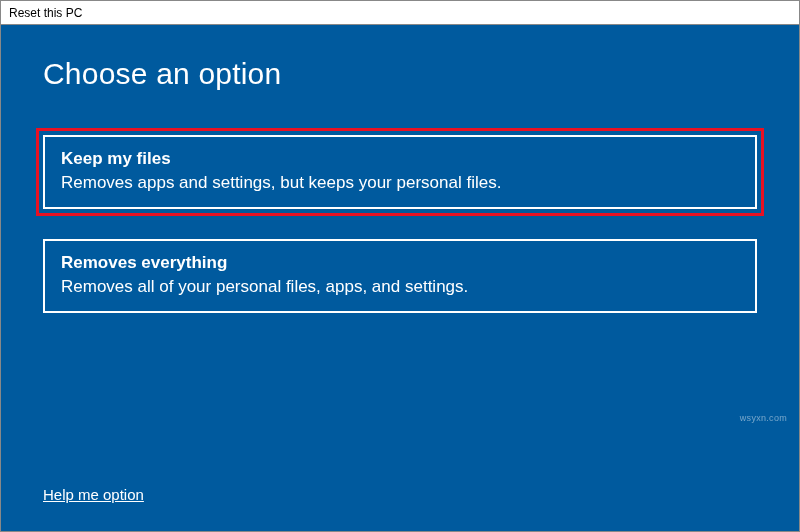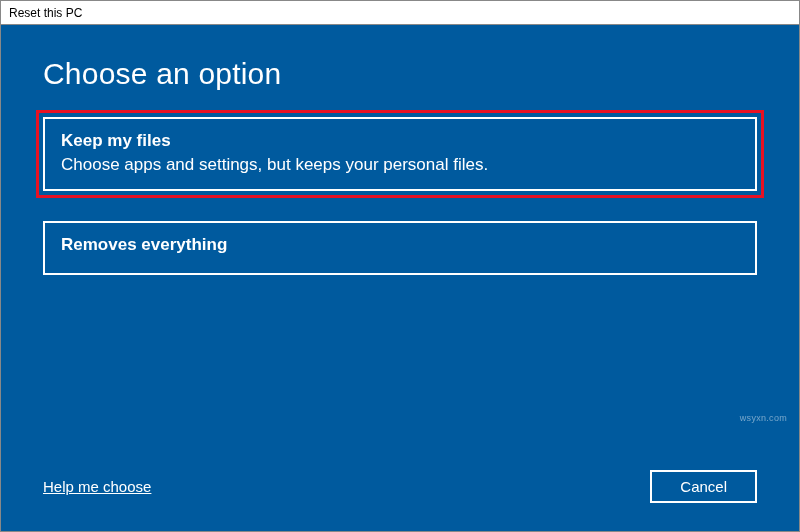--- a/index.html
+++ b/index.html
@@ -36,21 +36,21 @@
       background: #005A9E;
       padding: 32px 42px 28px 42px;
       display: flex;
       flex-direction: column;
       color: #fff;
       position: relative;
     }
     .heading {
       font-size: 30px;
       font-weight: 300;
-      margin-bottom: 26px;
+      margin-bottom: 44px;
       letter-spacing: 0.2px;
     }
     .options {
       display: flex;
       flex-direction: column;
       gap: 30px;
     }
     .option-card {
       border: 2px solid #fff;
       padding: 12px 16px 14px 16px;
@@ -115,30 +115,30 @@
     <span>Reset this PC</span>
   </div>
   <div class="content-area">
     <h1 class="heading">Choose an option</h1>
 
     <div class="options">
 
       <div class="highlight-wrap">
         <button class="option-card">
           <div class="option-title">Keep my files</div>
-          <div class="option-desc">Choose apps and settings, but keeps your personal files.</div>
+          <div class="option-desc">Removes apps and settings, but keeps your personal files.</div>
         </button>
       </div>
 
       <button class="option-card">
         <div class="option-title">Removes everything</div>
+        <div class="option-desc">Removes all of your personal files, apps, and settings.</div>
       </button>
 
     </div>
 
     <div class="watermark">wsyxn.com</div>
 
     <div class="footer">
-      <a class="help-link">Help me choose</a>
-      <button class="cancel-btn">Cancel</button>
+      <a class="help-link">Help me option</a>
     </div>
   </div>
 </div>
 
 </body></html>

